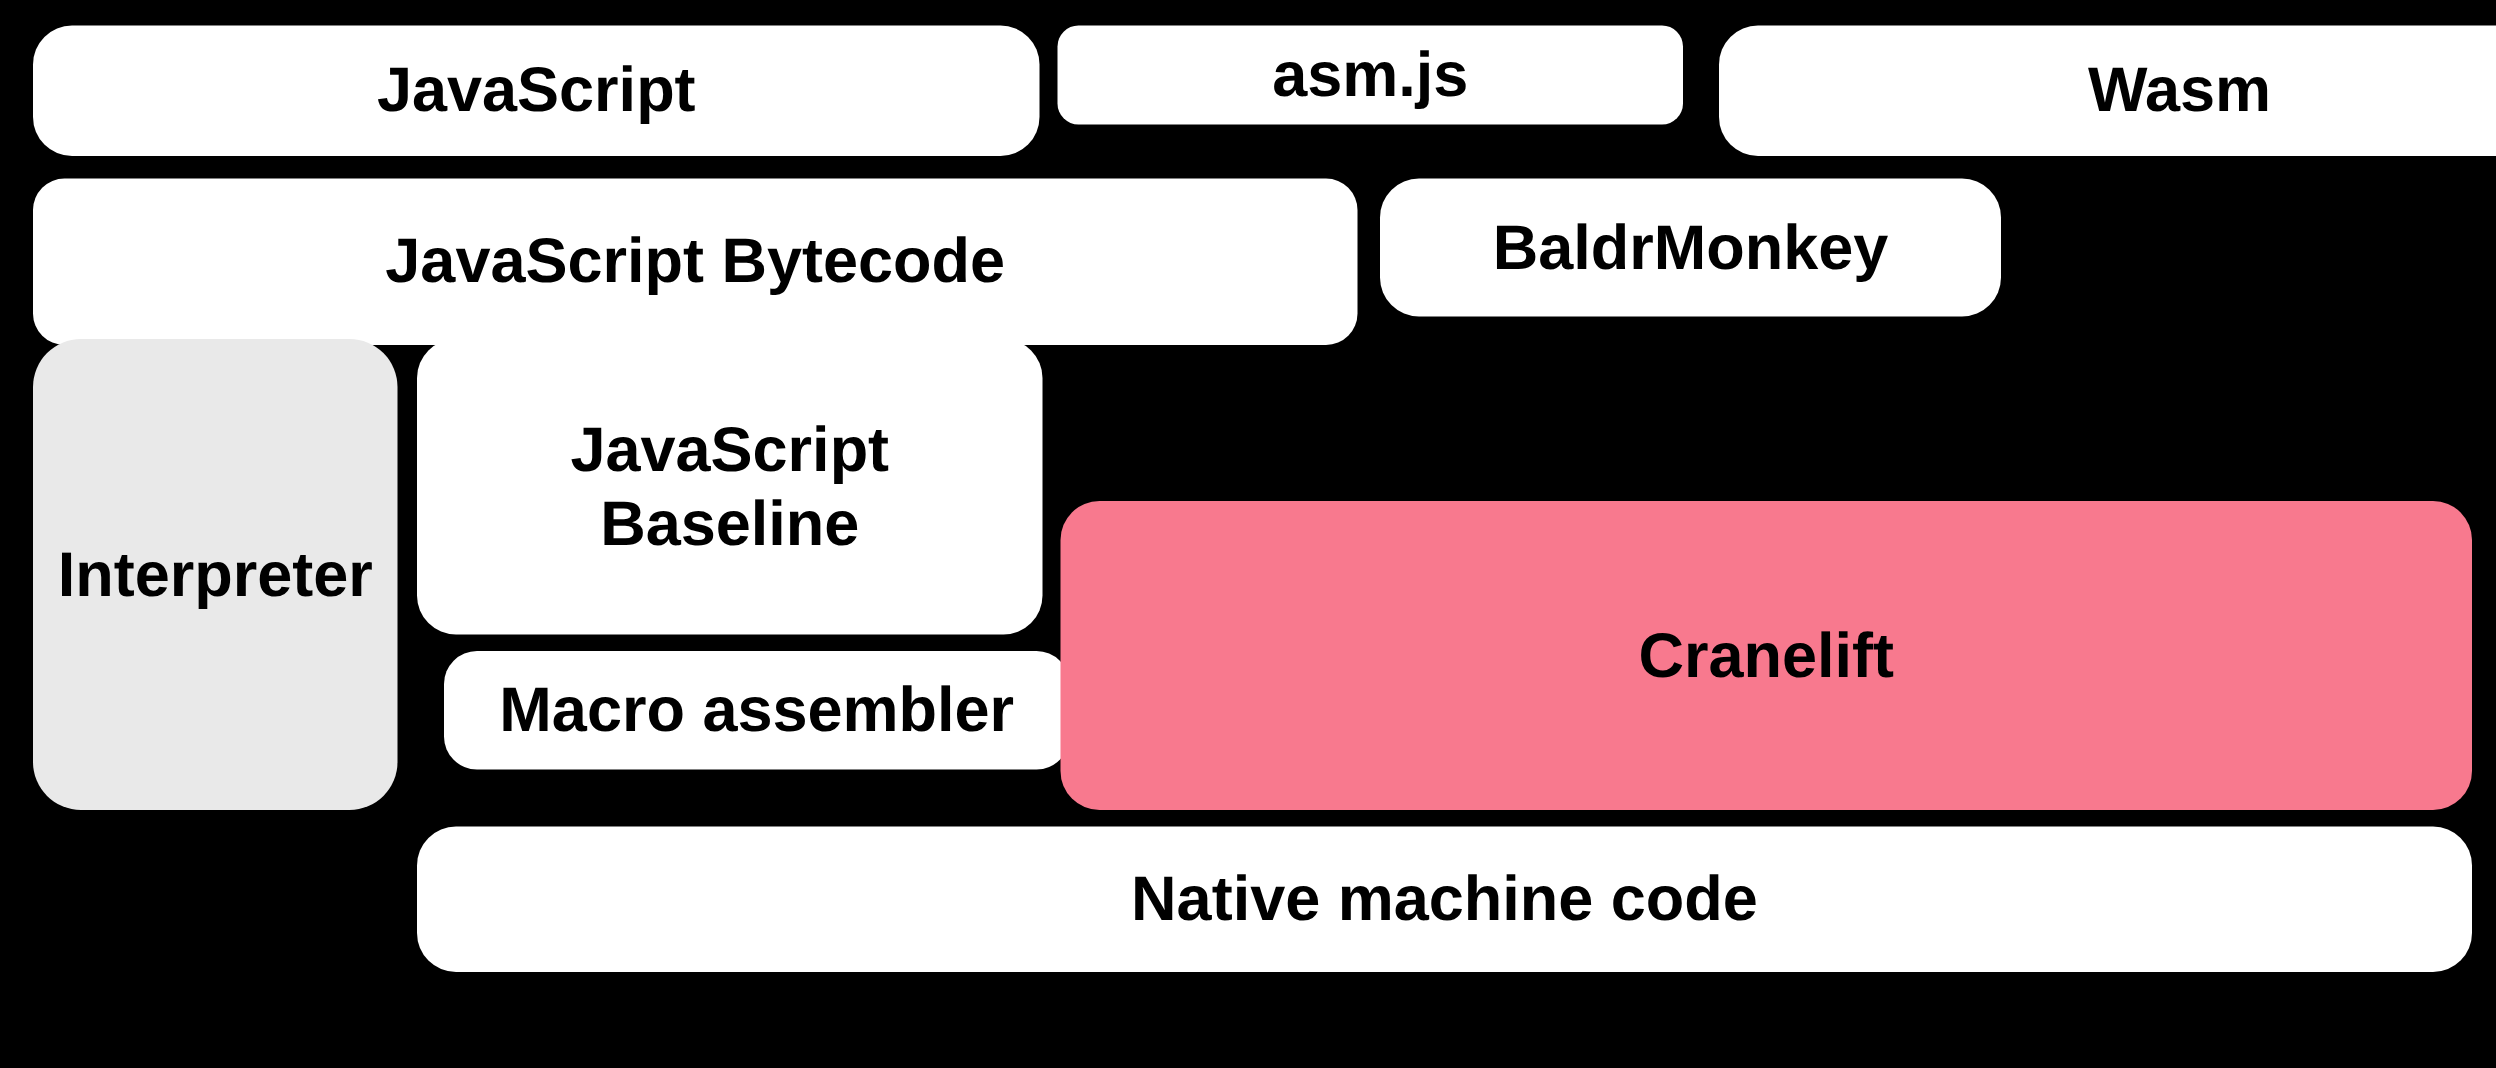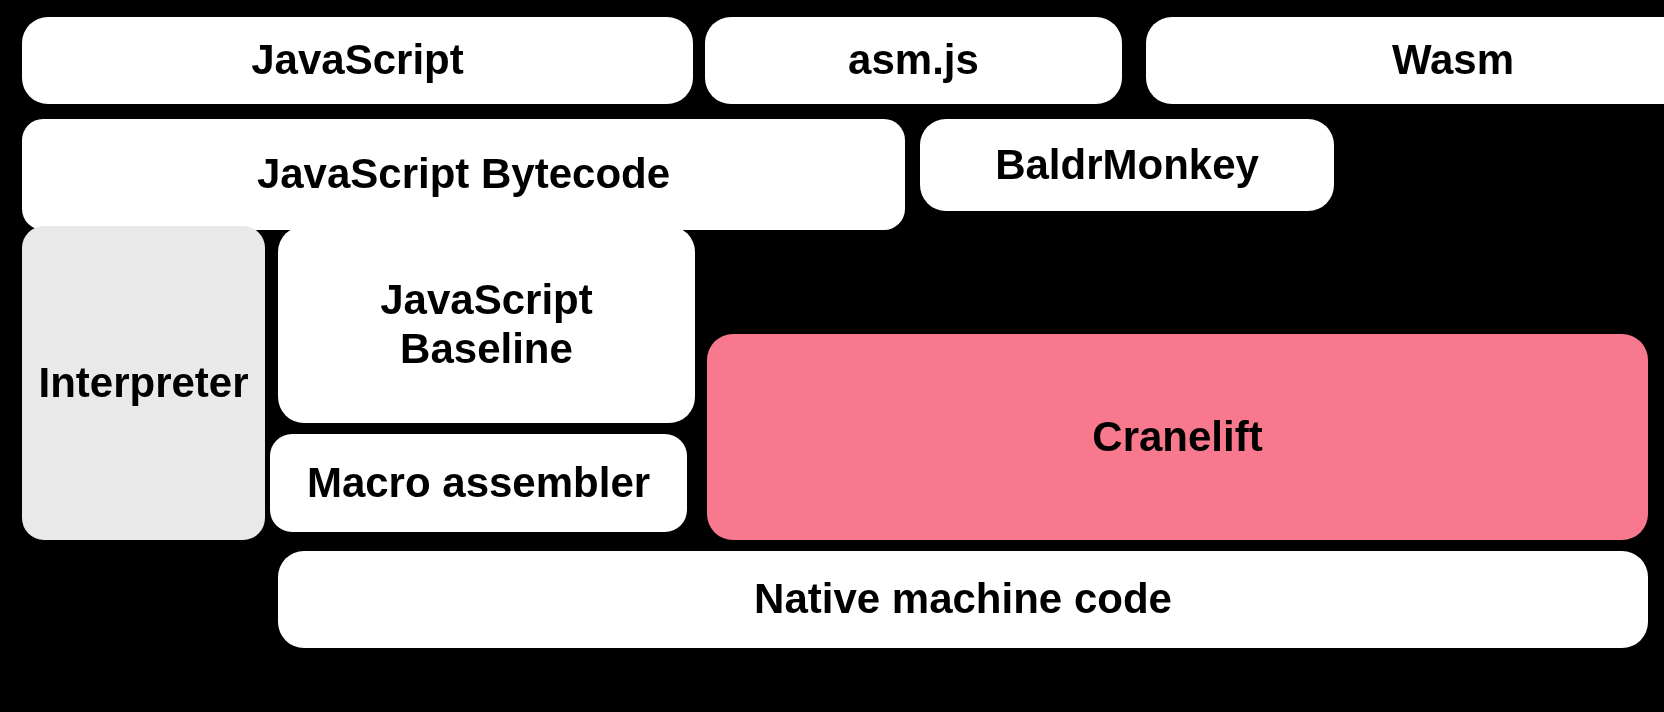--- a/index.html
+++ b/index.html
@@ -34,38 +34,38 @@
     white-space: pre-line;
     font-family: "Liberation Sans", sans-serif;
   }
   .node.white  { background: #ffffff; }
   .node.gray   { background: #e9e9e9; }
   .node.green  { background: #76c843; }
   .node.pink   { background: #f8798e; }
 
   
   #n-javascript       { left: 22px;   top: 17px;  width: 671px; height: 87px; }
-  #n-asmjs            { left: 705px;  top: 17px;  width: 417px; height: 87px; }
+  #n-asmjs            { left: 705px;  top: 17px;  width: 417px; height: 66px; border-radius: 14px; }
   #n-wasm             { left: 1134px; top: 17px;  width: 614px; height: 87px; margin-left: 12px; }
 
   
   #n-js-bytecode      { left: 22px;   top: 119px; width: 883px; height: 111px; border-radius: 21px; }
   #n-baldrmonkey      { left: 920px;  top: 119px; width: 414px; height: 92px; }
 
   
   #n-interpreter      { left: 22px;   top: 226px; width: 243px; height: 314px; }
   #n-js-baseline      { left: 278px;  top: 226px; width: 417px; height: 197px; }
-  #n-macro-assembler  { left: 270px;  top: 434px; width: 417px; height: 98px; }
+  #n-macro-assembler  { left: 296px;  top: 434px; width: 417px; height: 79px; }
   #n-ion-mir          { left: 707px;  top: 226px; width: 415px; height: 97px; }
   #n-cranelift        { left: 707px;  top: 334px; width: 941px; height: 206px; }
 
   
   #n-native-code      { left: 278px;  top: 551px; width: 1370px; height: 97px; text-align: center; }
 
-  #n-interpreter      { border-radius: 22px; }
+  #n-interpreter      { border-radius: 32px; }
   #n-macro-assembler  { border-radius: 22px; }
   #n-ion-mir          { border-radius: 22px; }
 </style>
 </head>
 <body>
 
 <div id="diagram">
 
   <div class="node white" id="n-javascript">JavaScript</div>
 

